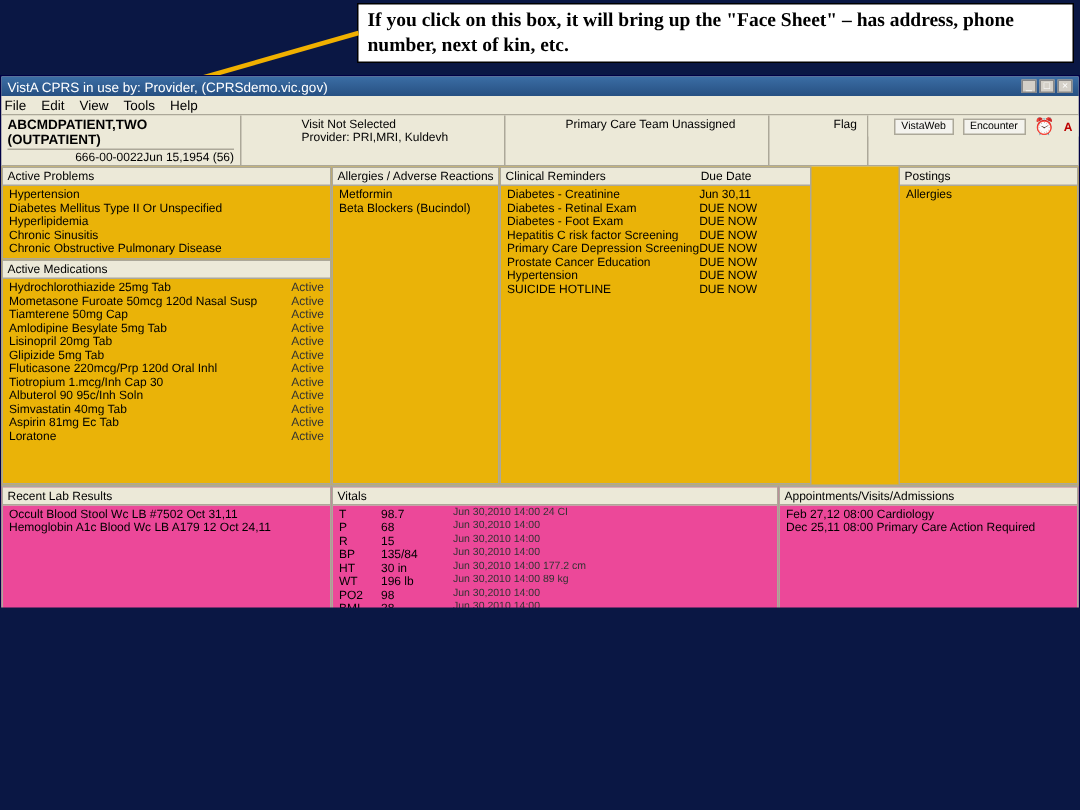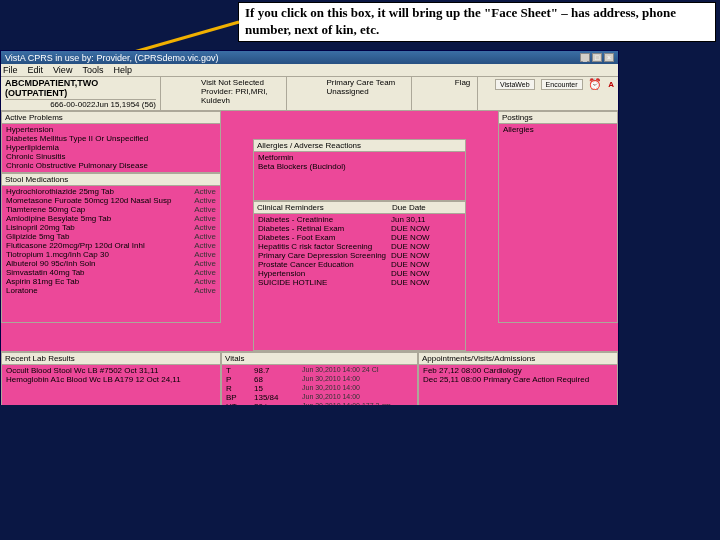--- a/index.html
+++ b/index.html
@@ -1,44 +1,44 @@
 <!DOCTYPE html>
 <html><head>
 <meta charset="utf-8">
 <style>
   * { box-sizing: border-box; margin: 0; padding: 0; }
   body { width: 720px; height: 540px; background: #0a1744; font-family: "Segoe UI", Tahoma, sans-serif; font-size: 8px; color: #000; overflow: hidden; position: relative; }
   .annot { position: absolute; top: 2px; left: 238px; width: 478px; height: 40px; background: #fff; border: 1px solid #000; padding: 2px 6px; font-weight: bold; font-size: 13px; line-height: 1.3; font-family: "Times New Roman", serif; }
   .arrow { position: absolute; top: 20px; left: 84px; width: 160px; height: 50px; }
   .circle { position: absolute; top: 52px; left: 2px; width: 110px; height: 46px; }
-  .app { position: absolute; top: 50px; left: 0; width: 619px; background: #ece9d8; border: 1px solid #004; }
+  .app { position: absolute; top: 50px; left: 0; width: 720px; background: #ece9d8; border: 1px solid #004; }
   .titlebar { background: linear-gradient(#3b6ea5,#275082); color: #fff; font-size: 9px; padding: 1px 4px; display: flex; justify-content: space-between; align-items: center; height: 13px; }
   .wbtns { display:flex; gap:2px; }
   .wbtn { width:10px; height:9px; background:#d4d0c8; border:1px solid #888; font-size:7px; line-height:7px; text-align:center; }
   .menubar { background:#ece9d8; font-size:9px; padding:1px 2px; display:flex; gap:10px; border-bottom:1px solid #aca899; }
   .toolbar2 { background:#ece9d8; display:flex; justify-content:flex-end; padding:1px 4px; border-bottom:1px solid #aca899; gap:6px; align-items:center; height:14px; }
   .tbtn { border:1px solid #aca899; background:#f4f3ee; font-size:7px; padding:0 4px; height:11px; line-height:10px; }
   .hdrrow { display:flex; background:#ece9d8; border-bottom:1px solid #aca899; }
   .hdrcell { border-right:1px solid #aca899; padding:1px 4px; font-size:8px; }
   .patient { width:160px; display:flex; flex-direction:column; }
   .patient .name { font-weight:bold; font-size:9px; border-bottom:1px solid #aca899; padding-bottom:1px; }
   .patient .row2 { display:flex; justify-content:flex-end; font-size:8px; }
   .midhdr { flex:1; display:flex; }
   .midcell { flex:1; border-right:1px solid #aca899; padding:1px 4px; font-size:8px; display:flex; flex-direction:column;margin-left:36px; }
-  .maingrid { display:grid; grid-template-columns: 220px 1fr 120px; background:#ec4899; border-bottom:1px solid #aca899;gap:32px; }
+  .maingrid { display:grid; grid-template-columns: 220px 1fr 120px; background:#eab308; border-bottom:1px solid #aca899; }
   .panel { border:1px solid #aca899; min-height:40px; }
   .panel-h { background:#ece9d8; font-size:8px; padding:1px 3px; border-bottom:1px solid #aca899; }
   .panel-b { padding:1px 4px; font-size:8px; }
   .panel-b div { white-space:nowrap; overflow:hidden; }
   .medrow { display:flex; justify-content:space-between; }
   .medrow span:last-child { color:#333; }
   .remgrid { display:grid; grid-template-columns:1fr 70px; }
   .remgrid span { white-space:nowrap; overflow:hidden; }
   .col1 { display:flex; flex-direction:column; }
-  .col2 { display:flex; flex-direction:column;margin-top:28px; }
+  .col2 { display:flex; flex-direction:row; }
   .col3 { display:flex; flex-direction:column; }
   .bottompanes { display:grid; grid-template-columns: 220px 1fr 200px; background:#ec4899; border-bottom:1px solid #aca899; }
   .tabs { background:#ece9d8; padding:2px 2px 0 2px; display:flex; gap:0; }
   .tab { border:1px solid #aca899; border-bottom:none; background:#ece9d8; font-size:8px; padding:1px 5px; margin-right:1px; }
   .tab.active { background:#fff; font-weight:bold; position:relative; top:1px; }
   .bluestrip { background:#0a1744; height:140px; }
 </style>
 </head>
 <body>
 
@@ -108,21 +108,21 @@
         <div class="panel-h">Active Problems</div>
         <div class="panel-b" id="probs">
             <div>Hypertension</div>
             <div>Diabetes Mellitus Type II Or Unspecified</div>
             <div>Hyperlipidemia</div>
             <div>Chronic Sinusitis</div>
             <div>Chronic Obstructive Pulmonary Disease</div>
           </div>
       </div>
       <div class="panel" style="min-height:150px">
-        <div class="panel-h">Stool Medications</div>
+        <div class="panel-h">Active Medications</div>
         <div class="panel-b" id="meds">
             <div class="medrow">
               <span>Hydrochlorothiazide 25mg Tab</span>
               <span>Active</span>
             </div>
             <div class="medrow">
               <span>Mometasone Furoate 50mcg 120d Nasal Susp</span>
               <span>Active</span>
             </div>
             <div class="medrow">
@@ -260,20 +260,25 @@
           </div>
           <div class="medrow">
             <span style="width:28px;display:inline-block">HT</span>
             <span style="width:48px;display:inline-block">30 in</span>
             <span style="flex:1;font-size:7px">Jun 30,2010 14:00 177.2 cm</span>
           </div>
           <div class="medrow">
             <span style="width:28px;display:inline-block">WT</span>
             <span style="width:48px;display:inline-block">196 lb</span>
             <span style="flex:1;font-size:7px">Jun 30,2010 14:00 89 kg</span>
+          </div>
+          <div class="medrow">
+            <span style="width:28px;display:inline-block">PO2</span>
+            <span style="width:48px;display:inline-block">98</span>
+            <span style="flex:1;font-size:7px">Jun 30,2010 14:00</span>
           </div>
           <div class="medrow">
             <span style="width:28px;display:inline-block">BMI</span>
             <span style="width:48px;display:inline-block">28</span>
             <span style="flex:1;font-size:7px">Jun 30,2010 14:00</span>
           </div>
         </div>
     </div>
     <div class="panel">
       <div class="panel-h">Appointments/Visits/Admissions</div>

